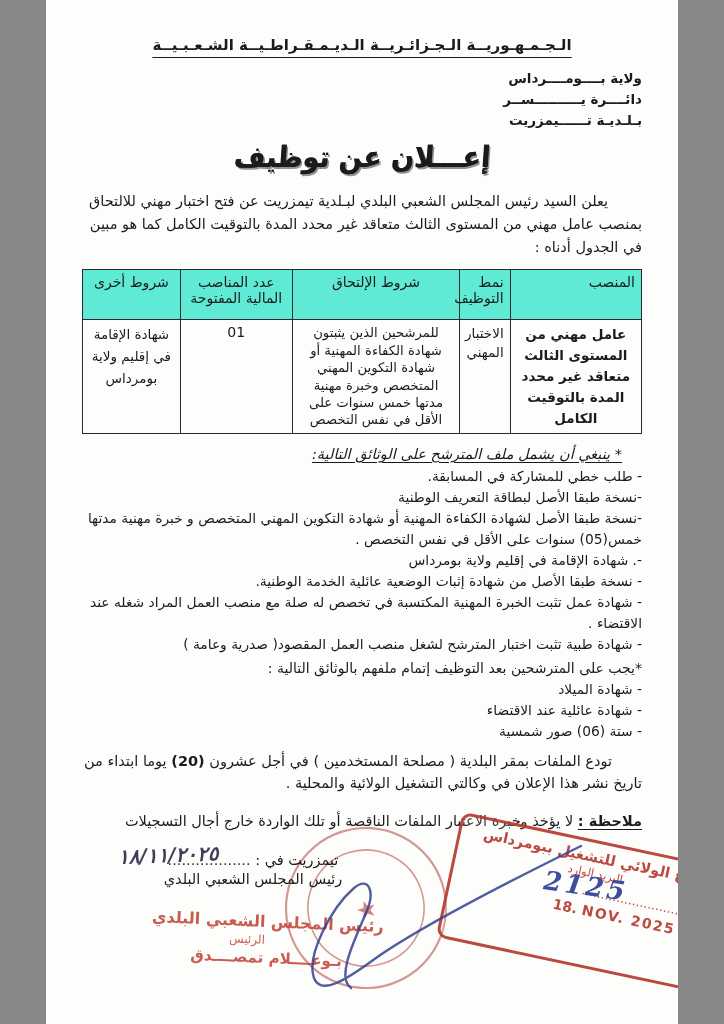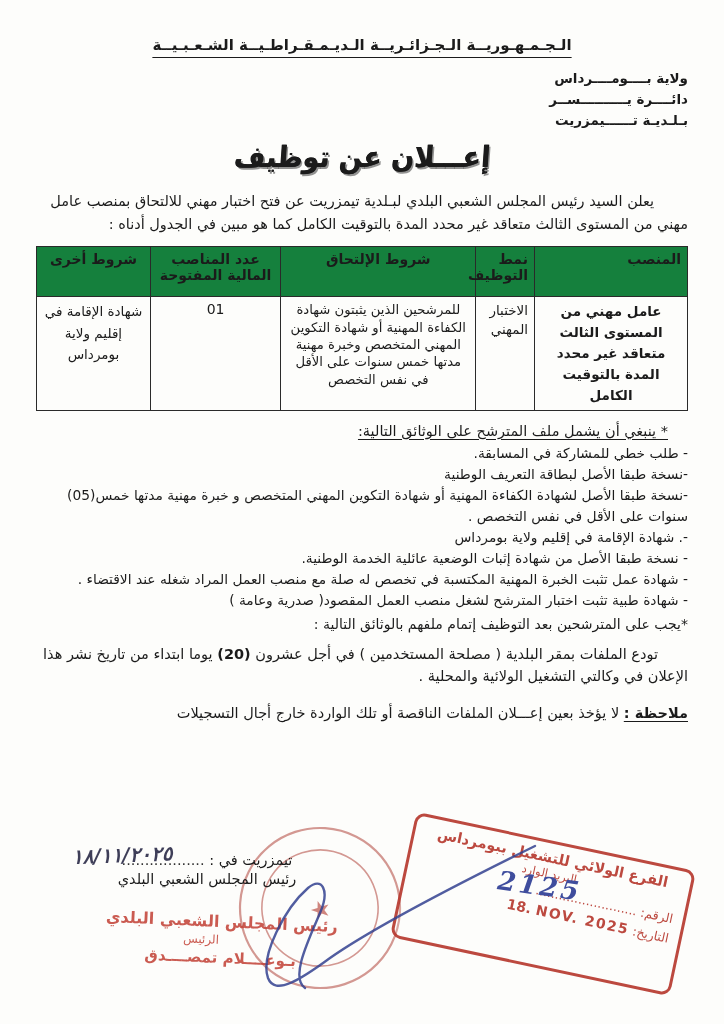--- a/index.html
+++ b/index.html
@@ -1,18 +1,18 @@
 <!DOCTYPE html>
 <html lang="ar" dir="rtl"><head>
 <meta charset="utf-8">
 <style>
   * { box-sizing: border-box; }
   html,body { margin:0; padding:0; background:#888; }
   .page {
-    width:724px; height:1024px; margin:0 auto; position:relative;
+    width:632px; height:1024px; margin:0 auto; position:relative;
     background:#fdfdfb; color:#1b1b1b; overflow:hidden;
     font-family:"DejaVu Sans", sans-serif; direction:rtl;
   }
   .content { padding:30px 36px 0 36px; }
 
   .republic-title {
     text-align:center; font-size:15px; font-weight:bold; margin:6px 0 10px;
     text-decoration:underline; text-underline-offset:7px; letter-spacing:.5px;
     white-space:nowrap;
   }
@@ -20,29 +20,29 @@
   .announce-wrap { text-align:center; margin:10px 0 18px; }
   .announce {
     display:inline-block; font-size:27px; font-weight:bold; letter-spacing:1px;
     transform:skewX(-4deg) scaleY(1.08);
     text-shadow:2px 2px 0 rgba(60,60,60,.55), .5px .5px 0 #000;
   }
   .intro { font-size:14.5px; line-height:1.6; text-align:right; text-indent:34px; margin:14px 0 10px; }
 
   table.jobs { width:100%; border-collapse:collapse; font-size:13.5px; table-layout:fixed; }
   table.jobs th, table.jobs td { border:1.7px solid #2a2a2a; padding:4px 6px; vertical-align:top; }
-  table.jobs th { font-weight:bold; font-size:14px; height:50px; background:#15803d; }
+  table.jobs th { font-weight:normal; font-size:14px; height:50px; background:#5eead4; }
   .th-right { text-align:right; } .th-center { text-align:center; }
   td.cell-position { font-weight:bold; text-align:center; line-height:1.55; }
   td.cell-mode { text-align:right; line-height:1.4; }
   td.cell-cond { text-align:center; line-height:1.32; font-size:13.2px; }
   td.cell-count { text-align:center; vertical-align:middle; font-size:14px; }
   td.cell-other { text-align:center; line-height:1.6; padding-top:8px; }
 
-  .sec-heading { font-size:14.5px; margin:12px 20px 4px 0; text-decoration:underline; text-underline-offset:3px; }
+  .sec-heading { font-size:14.5px; margin:12px 20px 4px 0; text-decoration:underline; text-underline-offset:3px;font-style:italic; }
   .doc-line { font-size:13.8px; line-height:1.52; }
   .post-heading { font-size:14px; font-weight:normal; margin-top:3px; line-height:1.5; }
   .deposit { font-size:14.5px; line-height:1.55; text-indent:30px; margin:8px 0 0; }
   .deposit b { font-weight:bold; }
   .note { font-size:14.5px; margin-top:16px; line-height:1.5; }
   .note-label { font-weight:bold; text-decoration:underline; text-underline-offset:3px; }
 
   
   .bottom-zone { position:absolute; inset:auto 0 0 0; height:190px; }
 
@@ -135,24 +135,29 @@
       <div class="doc-line">- طلب خطي للمشاركة في المسابقة.</div>
       <div class="doc-line">-نسخة طبقا الأصل لبطاقة التعريف الوطنية</div>
       <div class="doc-line">-نسخة طبقا الأصل لشهادة الكفاءة المهنية أو شهادة التكوين المهني المتخصص و خبرة مهنية مدتها خمس(05) سنوات على الأقل في نفس التخصص .</div>
       <div class="doc-line">-. شهادة الإقامة في إقليم ولاية بومرداس</div>
       <div class="doc-line">- نسخة طبقا الأصل من شهادة إثبات الوضعية عائلية الخدمة الوطنية.</div>
       <div class="doc-line">- شهادة عمل تثبت الخبرة المهنية المكتسبة في تخصص له صلة مع منصب العمل المراد شغله عند الاقتضاء .</div>
       <div class="doc-line">- شهادة طبية تثبت اختبار المترشح لشغل منصب العمل المقصود( صدرية وعامة )</div>
     </div>
 
     <div class="post-heading">*يجب على المترشحين بعد التوظيف إتمام ملفهم بالوثائق التالية :</div>
+    <div>
+      <div class="doc-line">- شهادة الميلاد</div>
+      <div class="doc-line">- شهادة عائلية عند الاقتضاء</div>
+      <div class="doc-line">- ستة (06) صور شمسية</div>
+    </div>
 
     <p class="deposit"><span>تودع الملفات بمقر البلدية ( مصلحة المستخدمين ) في أجل عشرون </span><b>(20)</b><span> يوما ابتداء من تاريخ نشر هذا الإعلان في وكالتي التشغيل الولائية والمحلية .</span></p>
 
-    <p class="note"><span class="note-label">ملاحظة :</span><span> لا يؤخذ بعين إعـــلان الملفات الناقصة أو تلك الواردة خارج أجال التسجيلات</span></p>
+    <p class="note"><span class="note-label">ملاحظة :</span><span> لا يؤخذ وخبرة الاعتبار الملفات الناقصة أو تلك الواردة خارج أجال التسجيلات</span></p>
   </div>
 
   <div class="bottom-zone">
 
     <svg class="round-seal" width="176" height="176" viewBox="0 0 176 176">
       <circle cx="88" cy="88" r="80" fill="none" stroke="#c97f78" stroke-width="2.2"></circle>
       <circle cx="88" cy="88" r="58" fill="none" stroke="#c97f78" stroke-width="1.6"></circle>
       <defs>
           <path id="sealPath" d="M 88,20 A 68,68 0 1 1 87.9,20"></path>
         </defs>

